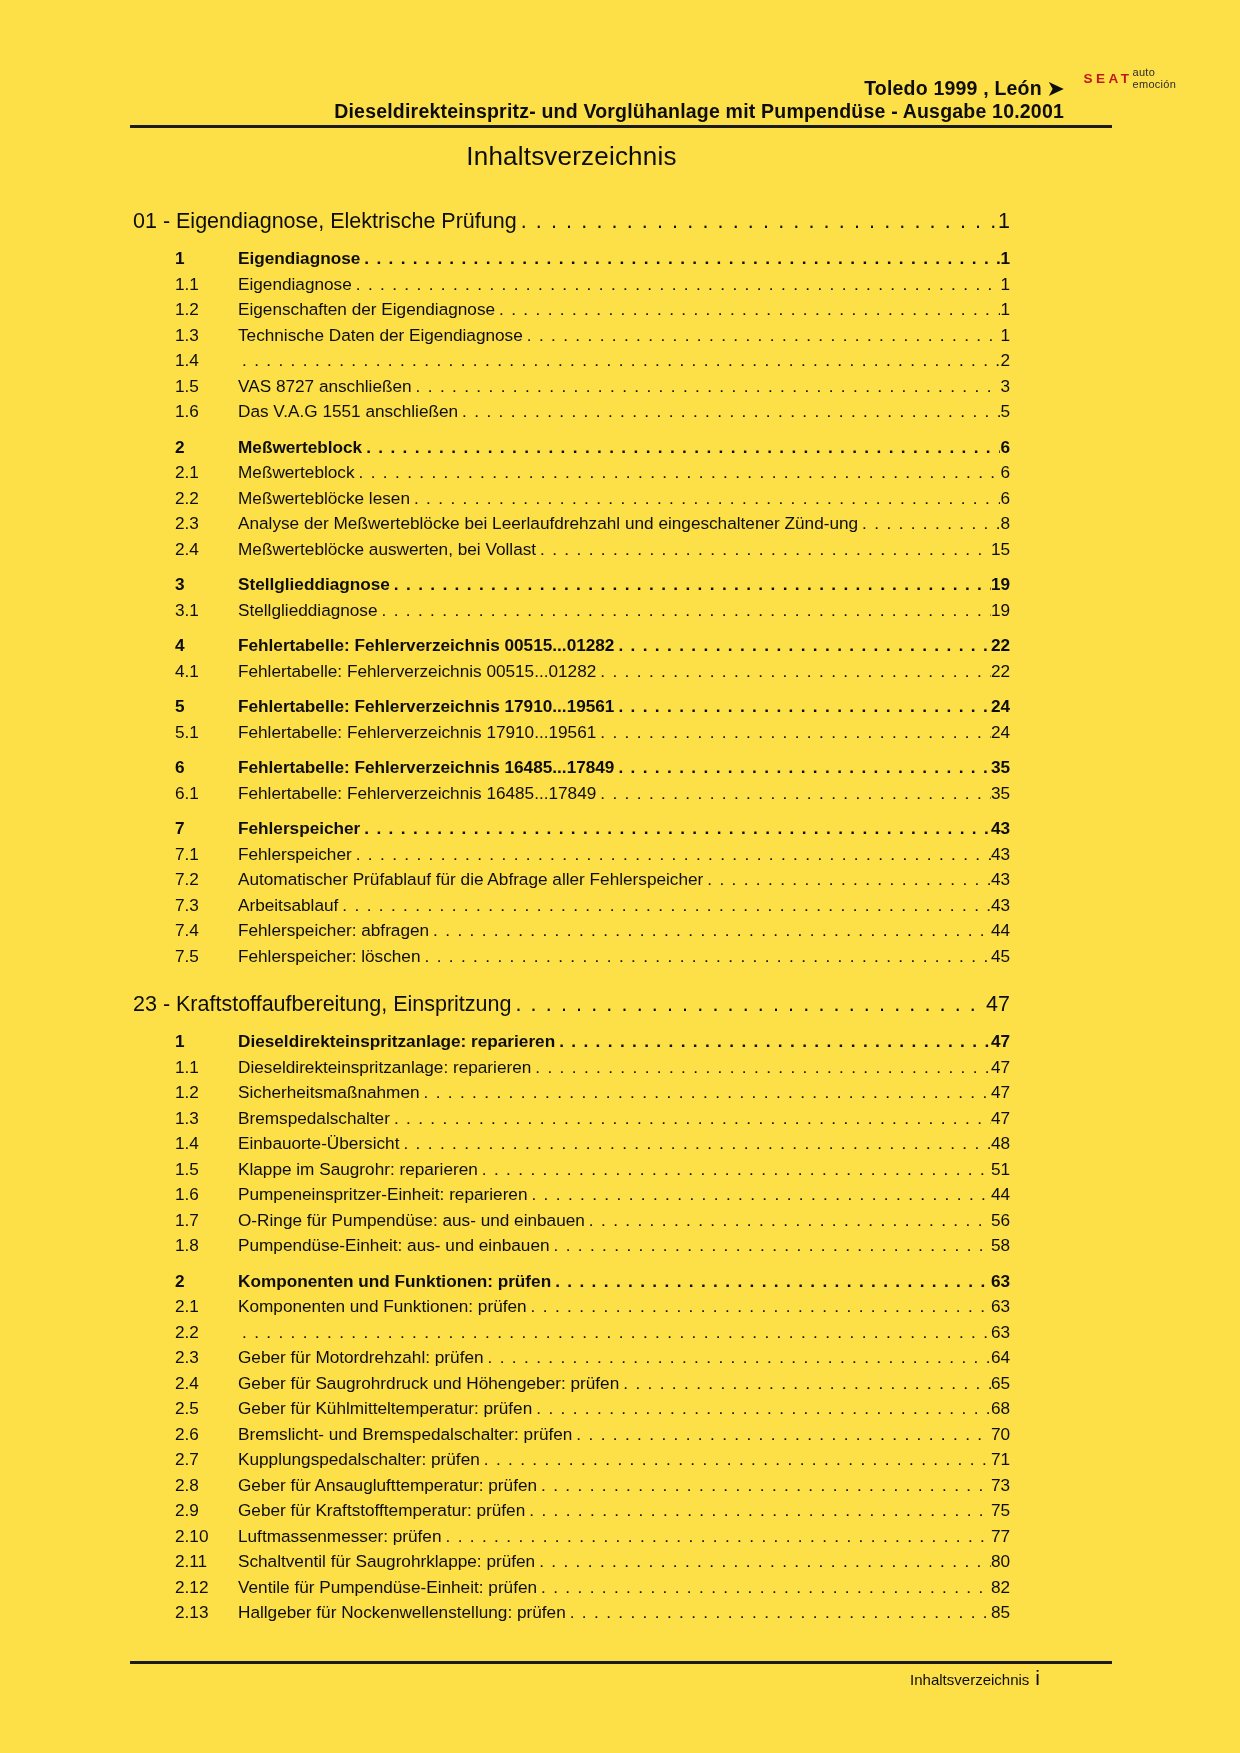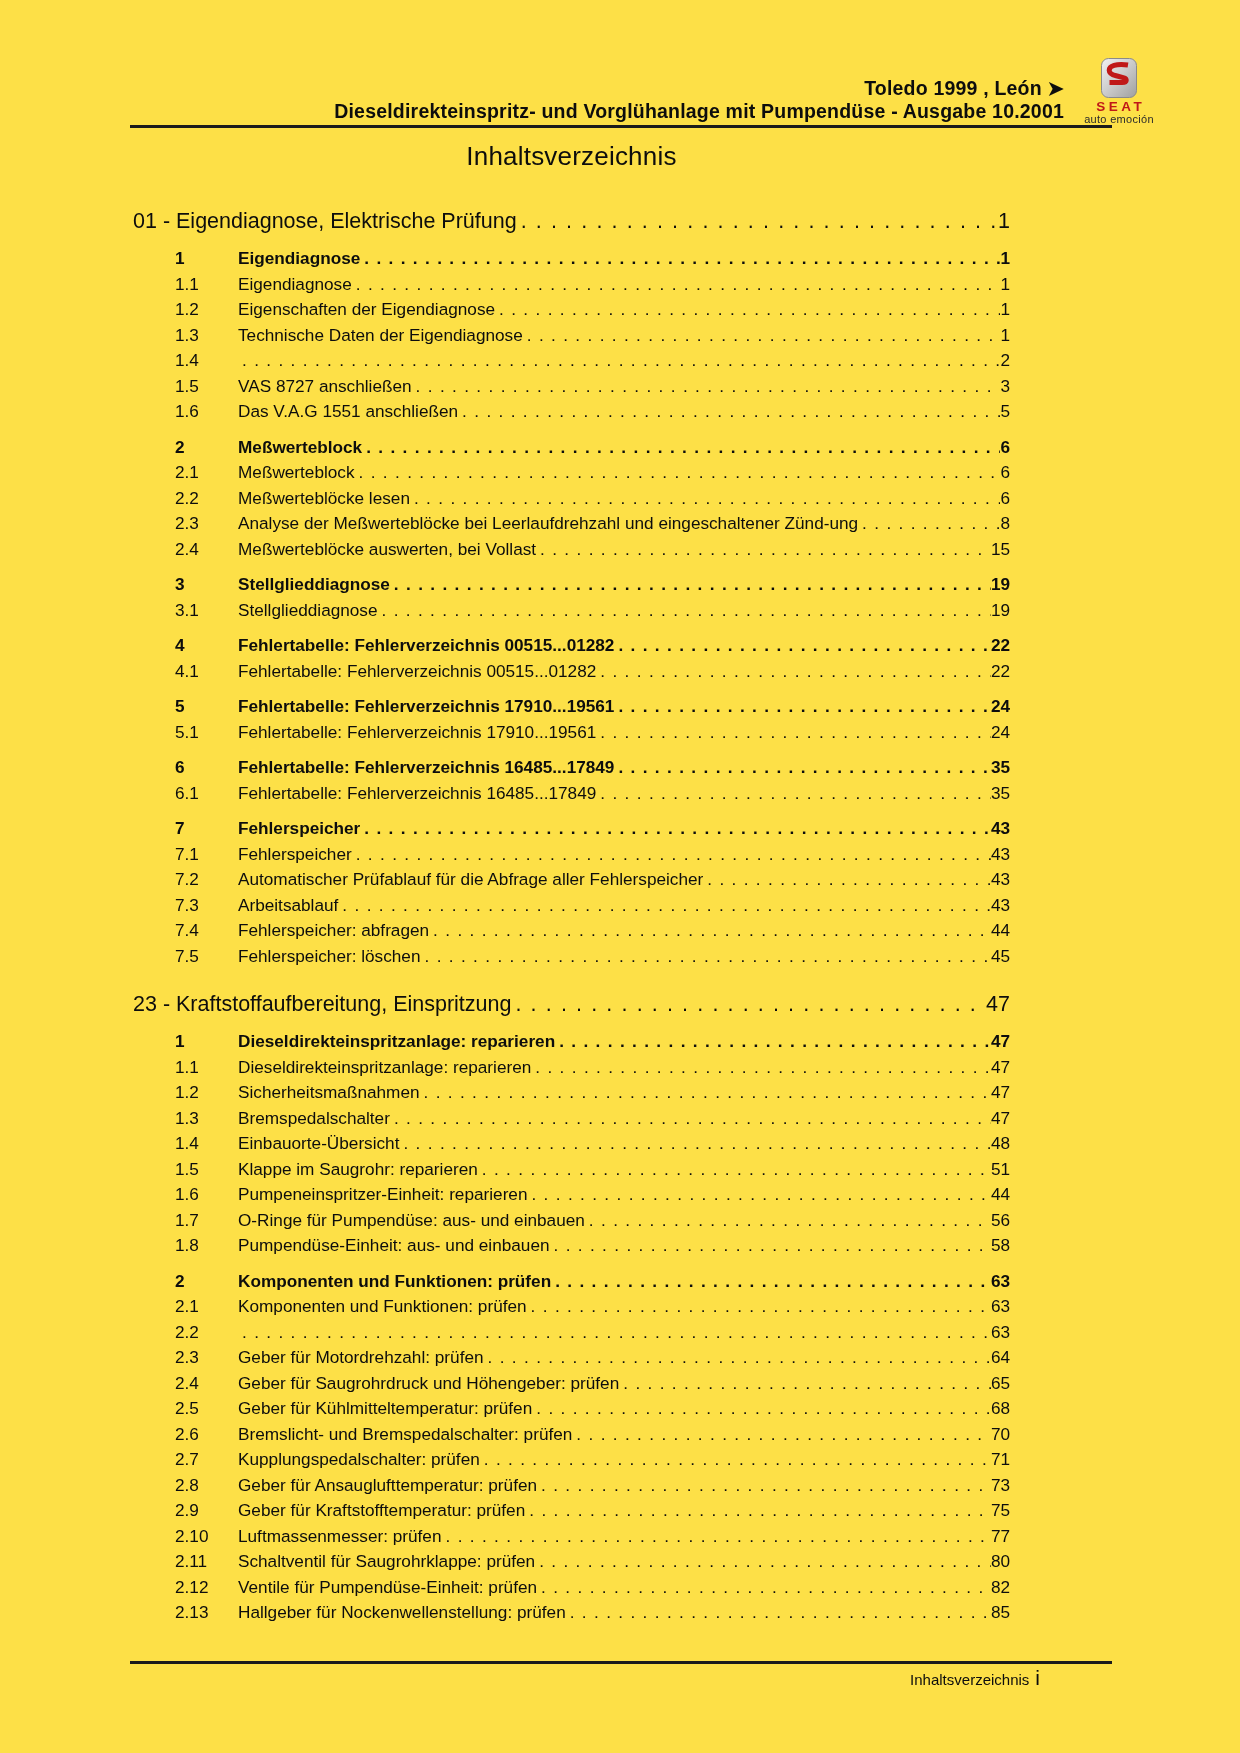--- a/index.html
+++ b/index.html
@@ -15,21 +15,21 @@
   }
   
   .hdr-text {
     position:absolute; top:77px; right:176px;
     text-align:right;
     font-weight:bold; font-size:19.5px; line-height:23px;
     letter-spacing:0.2px; white-space:nowrap;
   }
   .logo {
     position:absolute; left:1080px; top:57px; width:78px;
-    display:flex; flex-direction:column; align-items:center;justify-content:space-between;
+    display:flex; flex-direction:row; align-items:center;justify-content:space-between;
   }
   .logo .brand {
     margin-top:1px;
     color:#c01818; font-weight:bold; font-size:13.5px;
     letter-spacing:3.5px; text-indent:3.5px; line-height:13px;
   }
   .logo .tagline {
     color:#2b2b2b; font-size:11px; line-height:12px; letter-spacing:0.3px;
   }
   .rule { position:absolute; left:130px; width:982px; height:2.5px; background:#1b1b1b; }

